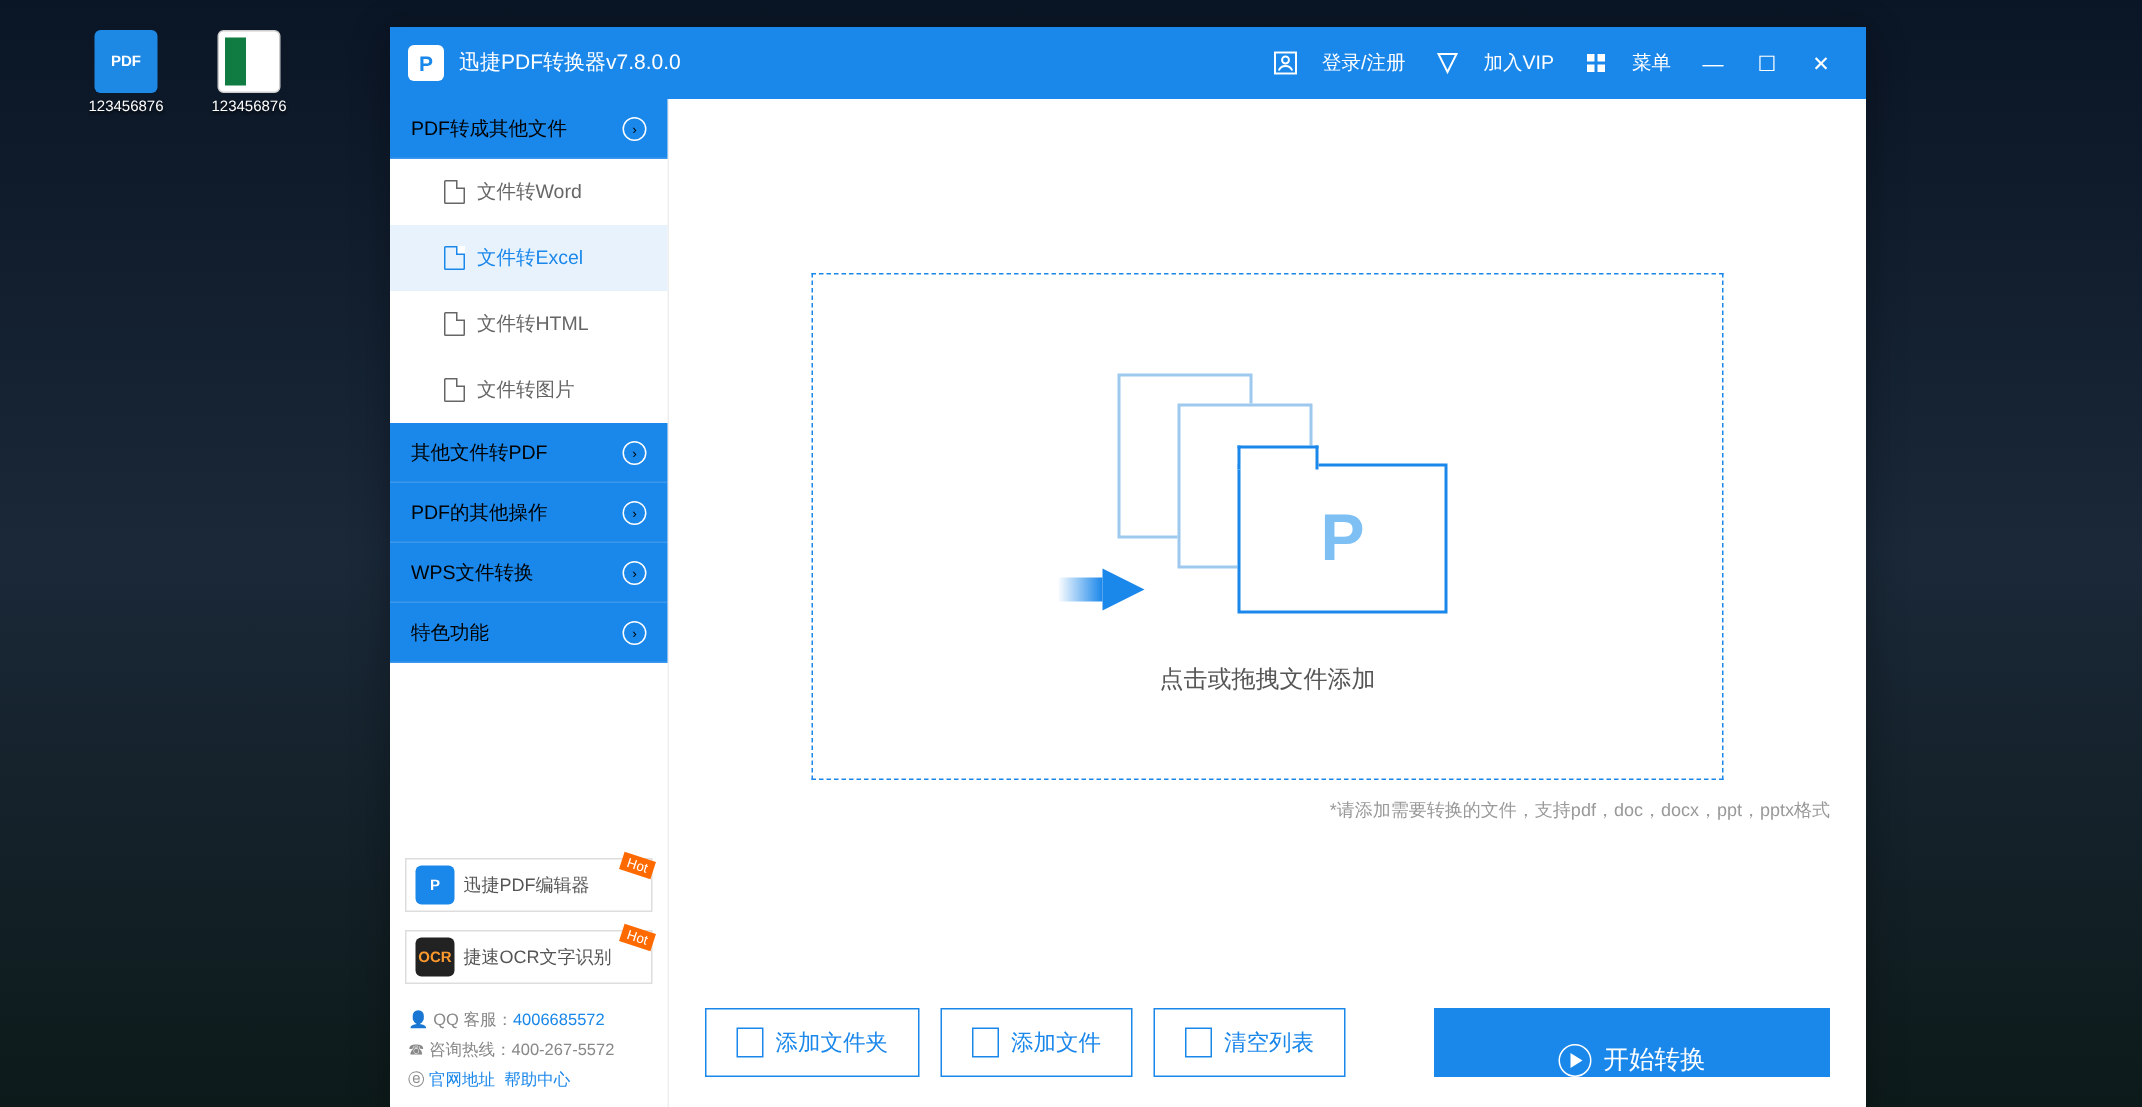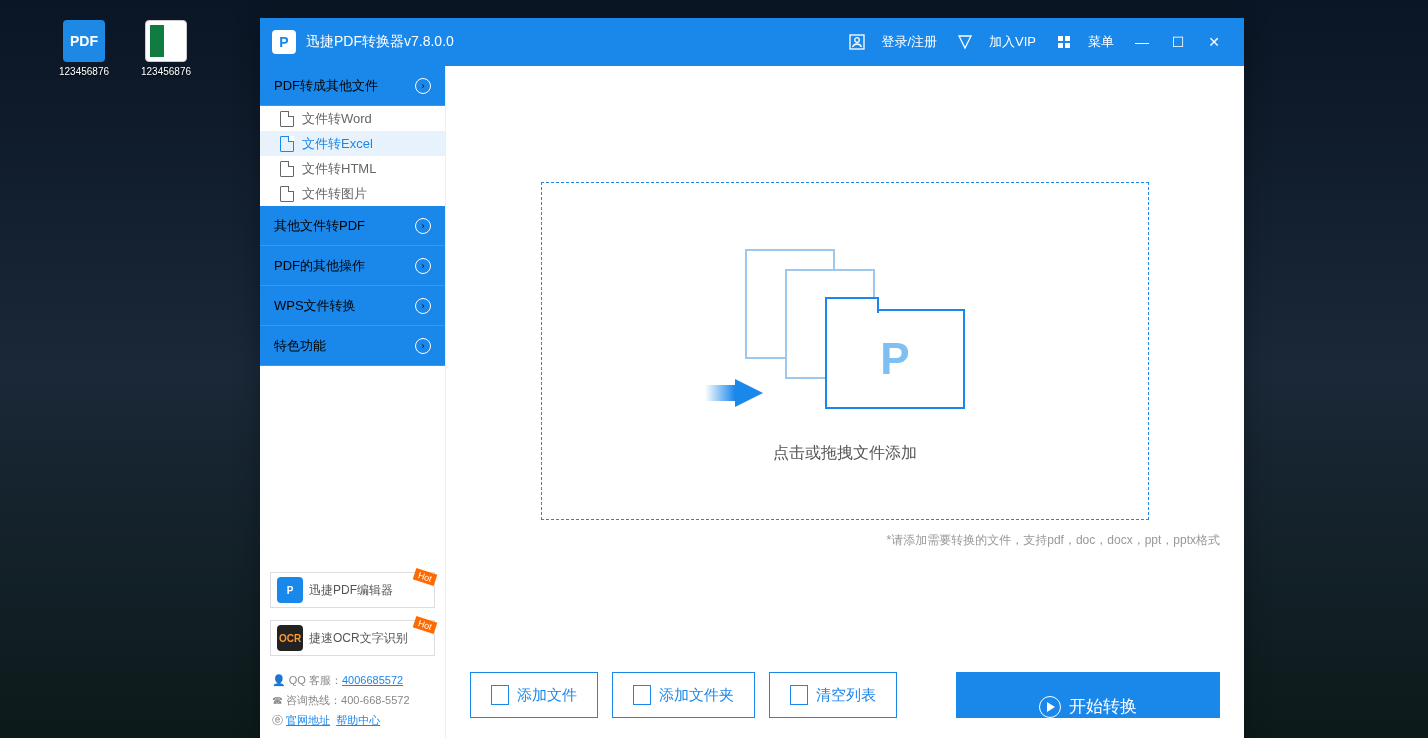--- a/index.html
+++ b/index.html
@@ -1,43 +1,43 @@
 <!DOCTYPE html>
 <html><head>
 <meta charset="utf-8">
 <style>
 * { margin: 0; padding: 0; box-sizing: border-box; font-family: "Microsoft YaHei", Arial, sans-serif; }
 body { width: 1428px; height: 738px; background: linear-gradient(180deg, #0a1525 0%, #1a2838 50%, #0d1a1a 100%); position: relative; overflow: hidden; }
 .desktop-icon { position: absolute; top: 20px; width: 72px; text-align: center; cursor: pointer; }
-.desktop-icon .icon-box { width: 42px; height: 42px; margin: 0 auto 4px; border-radius: 4px; display: flex; align-items: center; justify-content: center; font-size: 14px; font-weight: bold; color: #fff; }
+.desktop-icon .icon-box { width: 42px; height: 42px; margin: 0 auto 4px; border-radius: 4px; display: flex; align-items: center; justify-content: center; font-size: 10px; font-weight: bold; color: #fff; }
 .desktop-icon .label { color: #fff; font-size: 10px; text-shadow: 0 1px 2px rgba(0,0,0,.8); }
 .pdf-icon-bg { background: #1e88e5; }
 .excel-icon-bg { background: #fff; border: 1px solid #ccc; position: relative; }
 .excel-icon-bg::before { content: ""; position: absolute; left: 4px; top: 4px; bottom: 4px; width: 14px; background: #107c41; }
 .app-window { position: absolute; left: 260px; top: 18px; width: 984px; height: 720px; background: #fff; display: flex; flex-direction: column; box-shadow: 0 4px 24px rgba(0,0,0,.3); }
 .titlebar { height: 48px; background: #1a87ea; display: flex; align-items: center; color: #fff; padding: 0 12px; }
 .titlebar .app-logo { width: 24px; height: 24px; background: #fff; border-radius: 4px; color: #1a87ea; display: flex; align-items: center; justify-content: center; font-weight: bold; font-size: 14px; margin-right: 10px; }
 .titlebar .app-title { font-size: 14px; flex: 0 0 auto; }
 .titlebar .spacer { flex: 1; }
 .titlebar .tb-btn { display: flex; align-items: center; gap: 16px; padding: 0 10px; height: 48px; font-size: 13px; cursor: pointer; }
 .titlebar .win-ctrl { width: 36px; text-align: center; font-size: 14px; cursor: pointer; }
 .app-body { flex: 1; display: flex; min-height: 0; }
 .sidebar { width: 186px; background: #fff; display: flex; flex-direction: column; border-right: 1px solid #eee; }
 .sb-cat { height: 40px; background: #1a87ea; color: #000000; display: flex; align-items: center; padding: 0 14px; font-size: 13px; cursor: pointer; border-bottom: 1px solid rgba(255,255,255,.15); }
 .sb-cat .arrow { margin-left: auto; width: 16px; height: 16px; border: 1.5px solid #fff; border-radius: 50%; display: flex; align-items: center; justify-content: center; font-size: 9px; }
-.sb-item { height: 25px; display: flex; align-items: center; padding: 0 14px 0 20px; font-size: 13px; color: #666; cursor: pointer; gap: 8px; }
+.sb-item { height: 44px; display: flex; align-items: center; padding: 0 14px 0 36px; font-size: 13px; color: #666; cursor: pointer; gap: 8px; }
 .sb-item.active { background: #e7f2fd; color: #1a87ea; }
 .sb-item .fi { width: 14px; height: 16px; border: 1px solid currentColor; border-radius: 1px; position: relative; flex-shrink: 0; }
 .sb-item .fi::before { content: ""; position: absolute; right: -1px; top: -1px; width: 5px; height: 5px; background: #fff; border-left: 1px solid currentColor; border-bottom: 1px solid currentColor; }
 .sb-spacer { flex: 1; }
 .sb-promo { margin: 6px 10px; height: 36px; border: 1px solid #ddd; display: flex; align-items: center; padding: 0 6px; gap: 6px; font-size: 12px; color: #555; position: relative; cursor: pointer; }
 .sb-promo .picon { width: 26px; height: 26px; border-radius: 4px; display: flex; align-items: center; justify-content: center; color: #fff; font-size: 10px; font-weight: bold; }
 .sb-promo .hot { position: absolute; right: -2px; top: -2px; background: #ff6a00; color: #fff; font-size: 9px; padding: 1px 4px; transform: rotate(18deg); }
 .sb-contact { padding: 8px 12px; font-size: 11px; color: #888; line-height: 20px; }
-.sb-contact a { color: #1a87ea; text-decoration: underline; cursor: pointer; margin-top: 24px; }
+.sb-contact a { color: #1a87ea; cursor: pointer; margin-top: 24px; }
 .main { flex: 1; display: flex; flex-direction: column; padding: 0 24px 20px; }
 .dropzone { margin: 116px auto 12px; width: 608px; height: 338px; border: 1.5px dashed #1a87ea; display: flex; flex-direction: column; align-items: center; justify-content: center; gap: 24px; cursor: pointer; }
 .dz-illust { width: 240px; height: 180px; position: relative; }
 .dz-illust .doc { position: absolute; border: 2px solid #9ec9ee; background: #fff; }
 .dz-illust .d1 { left: 20px; top: 10px; width: 90px; height: 110px; }
 .dz-illust .d2 { left: 60px; top: 30px; width: 90px; height: 110px; }
 .dz-illust .folder { position: absolute; left: 100px; top: 70px; width: 140px; height: 100px; border: 2px solid #1a87ea; background: #fff; }
 .dz-illust .folder::before { content: ""; position: absolute; left: -2px; top: -14px; width: 50px; height: 14px; border: 2px solid #1a87ea; border-bottom: none; background: #fff; }
 .dz-illust .folder .p { position: absolute; left: 50%; top: 50%; transform: translate(-50%,-50%); font-size: 44px; font-weight: bold; color: #7ec0f4; }
 .dz-illust .arrow-big { position: absolute; left: 10px; top: 140px; width: 0; height: 0; border-top: 14px solid transparent; border-bottom: 14px solid transparent; border-left: 28px solid #1a87ea; }
@@ -152,21 +152,21 @@
         <span class="hot">Hot</span>
       </div>
       <div class="sb-promo">
         <div class="picon" style="background:#222;color:#ff9a2e">OCR</div>
         <span>捷速OCR文字识别</span>
         <span class="hot">Hot</span>
       </div>
 
       <div class="sb-contact">
         <div>👤 <span>QQ 客服：</span><a>4006685572</a></div>
-        <div>☎ <span>咨询热线：</span><span>400-668-5572</span></div>
+        <div>☎ <span>咨询热线：</span><span>400-267-5572</span></div>
         <div>ⓔ <a>官网地址</a>&nbsp;&nbsp;<a>帮助中心</a></div>
       </div>
     </div>
 
     <div class="main">
       <div class="dropzone">
         <div class="dz-illust">
           <div class="doc d1"></div>
           <div class="doc d2"></div>
           <div class="folder">
@@ -174,25 +174,25 @@
             </div>
           <div class="arrow-big"></div>
         </div>
         <div class="dz-text">点击或拖拽文件添加</div>
       </div>
       <div class="dz-hint">*请添加需要转换的文件，支持pdf，doc，docx，ppt，pptx格式</div>
 
       <div class="toolbar">
         <div class="btn">
           <span class="bi"></span>
-          <span>添加文件</span>
+          <span>添加文件夹</span>
         </div>
         <div class="btn">
           <span class="bi"></span>
-          <span>添加文件夹</span>
+          <span>添加文件</span>
         </div>
         <div class="btn">
           <span class="bi"></span>
           <span>清空列表</span>
         </div>
         <div class="btn btn-primary">
           <span class="play"></span>
           <span>开始转换</span>
         </div>
       </div>

